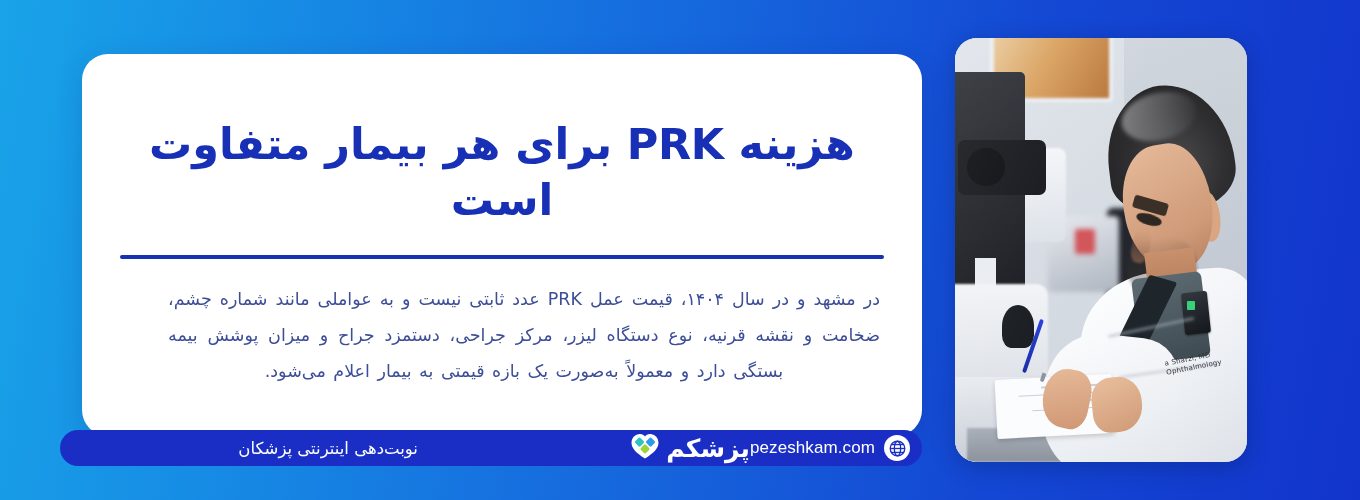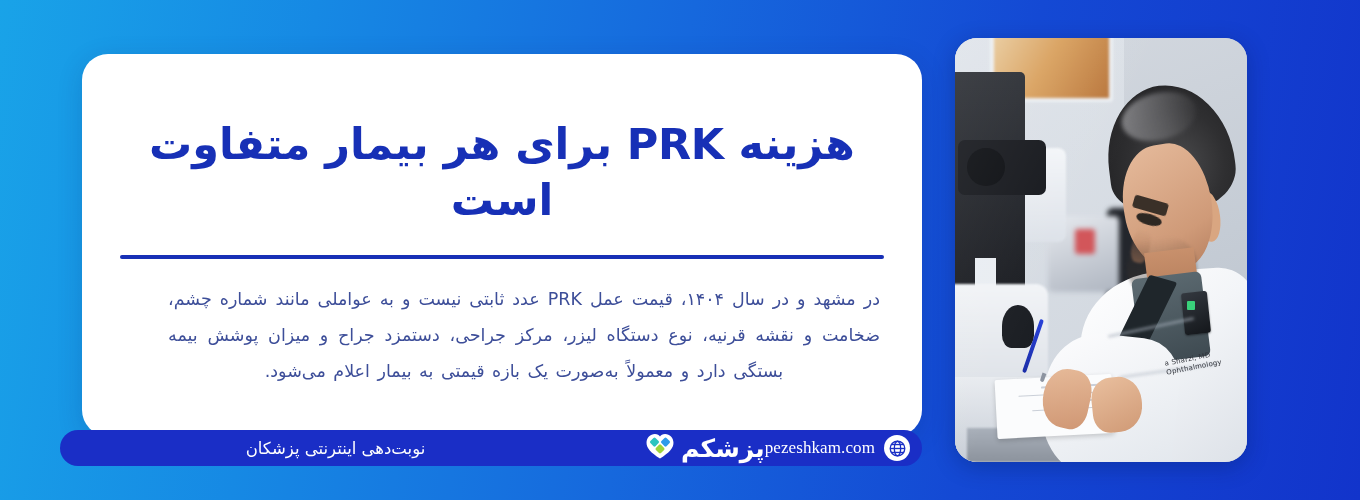--- a/index.html
+++ b/index.html
@@ -42,21 +42,21 @@
     background:#1A2EC6; border-radius:18px;
     display:flex; align-items:center; padding:0 12px 0 6px;
   }
   #site-chip { display:flex; align-items:center; gap:9px; flex:0 0 auto; }
   #globe-icon {
     width:26px; height:26px; border-radius:50%;
     background:#ffffff; display:flex; align-items:center; justify-content:center;
   }
   #site-url {
     color:#ffffff; font-size:17px; direction:ltr;
-    font-family:Liberation Serif, serif;
+    font-family:Liberation Sans, sans-serif;
     letter-spacing:.1px;
   }
   #tagline {
     flex:1 1 auto; text-align:center; direction:rtl;
     color:#ffffff; font-size:16.5px; padding-right:34px;
   }
   #brand { display:flex; align-items:center; gap:6px; flex:0 0 auto; padding-left:6px; }
   #brand-word {
     color:#ffffff; font-size:25px; font-weight:bold;
     direction:rtl; letter-spacing:-.5px; line-height:1;

